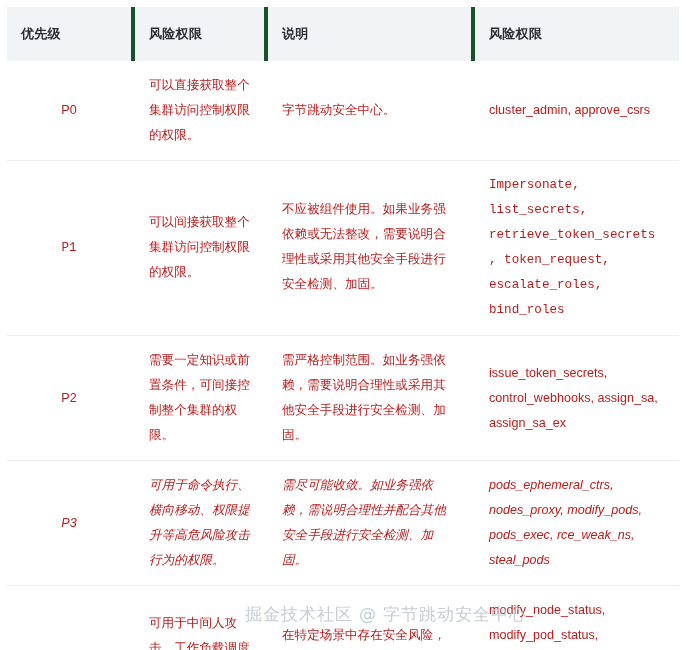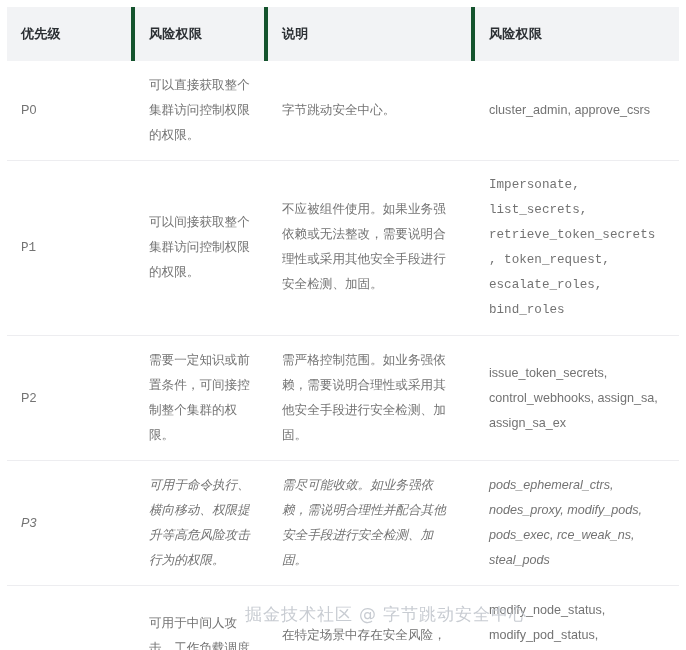--- a/index.html
+++ b/index.html
@@ -44,39 +44,40 @@
     letter-spacing: 0.3px;
   }
   table.perm-table th:last-child {
     border-right: none;
   }
 
   table.perm-table td {
     vertical-align: middle;
     font-size: 12.6px;
     line-height: 25px;
-    color: #737373;
+    color: #b91c1c;
     padding: 12px 18px 12px 14px;
     border-bottom: 1px solid #ededf0;
     background: #ffffff;
   }
 
   table.perm-table tr:last-child td {
     border-bottom: none;
   }
 
   .col-prio  { width: 128px; }
   .col-eval  { width: 133px; }
   .col-desc  { width: 207px; }
   .col-perm  { width: 204px; }
 
   td.cell-prio {
     font-size: 12.6px;
     color: #33383d;
     padding-left: 15px;
+    text-align: center;
   }
 
   td.cell-eval {
     padding-left: 8px;
     padding-right: 22px;
   }
   td.cell-desc {
     padding-left: 8px;
     padding-right: 14px;
   }

